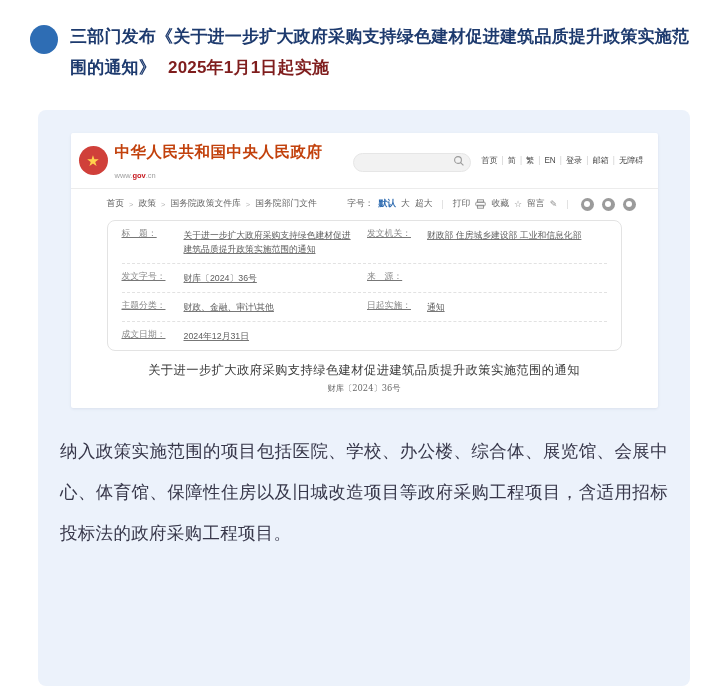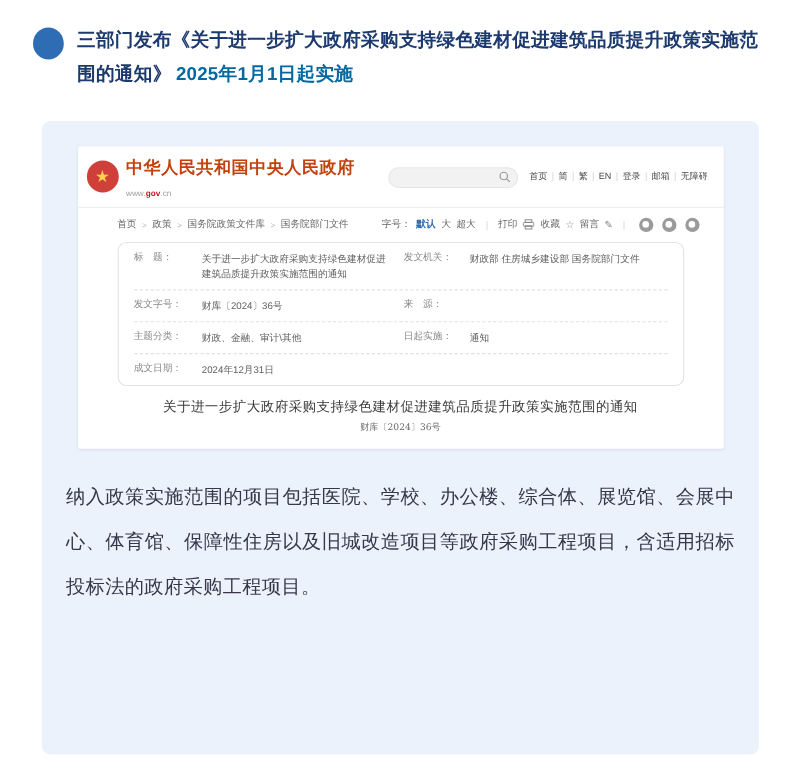--- a/index.html
+++ b/index.html
@@ -25,21 +25,21 @@
     background: #2e6db4;
     margin-top: 3px;
   }
   .headline-text {
     font-size: 17px;
     font-weight: bold;
     color: #1d3a6e;
     line-height: 1.82;
     letter-spacing: 0.2px;
   }
-  .headline-text .highlight { color: #0369a1; margin-left: 4px; }
+  .headline-text .highlight { color: #7f1d1d; margin-left: 12px; }
 
   
   .content-card {
     margin: 26px 31px 0 38px;
     width: 652px;
     height: 576px;
     background: #ecf2fb;
     border-radius: 8px;
     padding: 23px 0 12px 0;
     overflow: hidden;
@@ -128,20 +128,21 @@
   }
 
   
   .info-box {
     margin: 2px 36px 0 36px;
     border: 1px solid #e3e3e3;
     border-radius: 8px;
     padding: 0 14px;
     font-size: 8.8px;
     color: #777;
+    text-decoration: underline;
   }
   .info-row {
     display: grid;
     grid-template-columns: 58px 1fr 56px 1fr;
     column-gap: 4px;
     padding: 7px 0;
     border-bottom: 1px dashed #e2e2e2;
     align-items: start;
   }
   .info-row:last-child { border-bottom: none; }
@@ -258,21 +259,21 @@
         <span class="share-circle" data-interactable="true"></span>
         <span class="share-circle" data-interactable="true"></span>
       </div>
     </div>
 
     <div class="info-box" data-interactable="false">
       <div class="info-row" data-interactable="false">
         <span class="info-label" data-interactable="false">标　题：</span>
         <span class="info-value" data-interactable="false">关于进一步扩大政府采购支持绿色建材促进建筑品质提升政策实施范围的通知</span>
         <span class="info-label" data-interactable="false">发文机关：</span>
-        <span class="info-value" data-interactable="false">财政部 住房城乡建设部 国务院部门文件</span>
+        <span class="info-value" data-interactable="false">财政部 住房城乡建设部 工业和信息化部</span>
       </div>
       <div class="info-row" data-interactable="false">
         <span class="info-label" data-interactable="false">发文字号：</span>
         <span class="info-value" data-interactable="false">财库〔2024〕36号</span>
         <span class="info-label" data-interactable="false">来　源：</span>
       </div>
       <div class="info-row" data-interactable="false">
         <span class="info-label" data-interactable="false">主题分类：</span>
         <span class="info-value" data-interactable="false">财政、金融、审计\其他</span>
         <span class="info-label" data-interactable="false">日起实施：</span>

